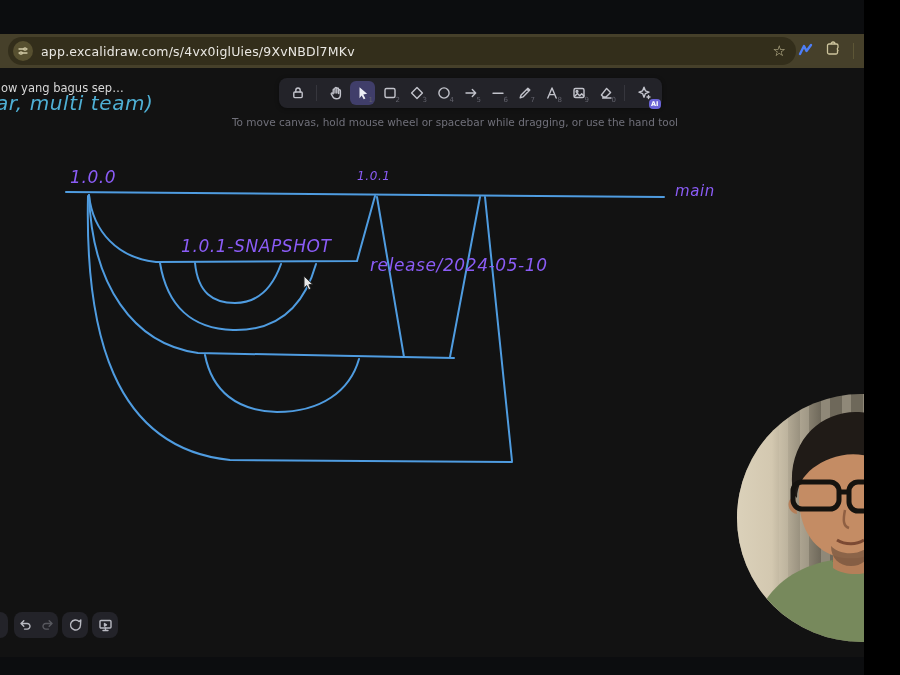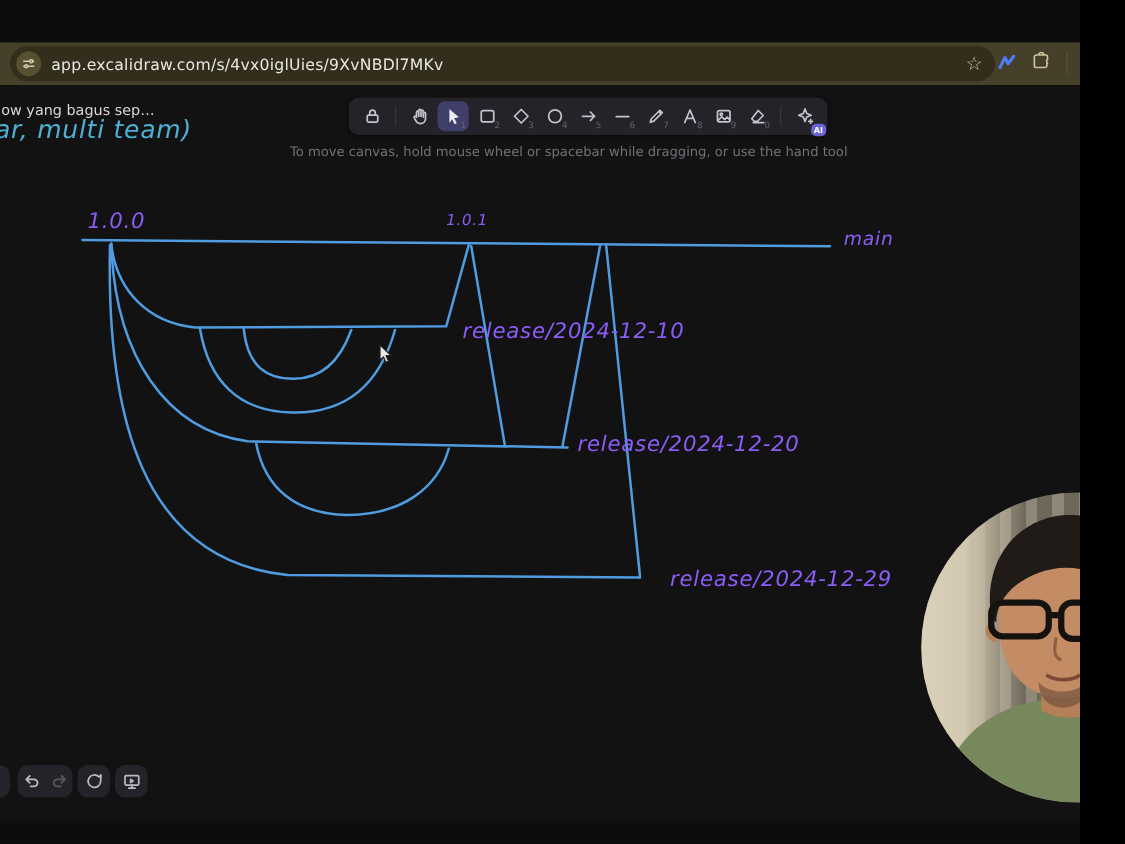--- a/index.html
+++ b/index.html
@@ -189,23 +189,22 @@
       <path d="M205 355 C212 391 237 411 277 412 C321 412 350 391 359 359"></path>
       <path d="M88 196 C85 330 112 448 230 460 L512 462"></path>
       <path d="M485 197 L512 461"></path>
     </svg>
 
     <div class="xlabel note1" style="left:1px;top:13px;">ow yang bagus sep…</div>
     <div class="xlabel note2" style="left:-4px;top:23px;">ar, multi team)</div>
     <div class="xlabel" style="left:70px;top:99px;font-size:17px;">1.0.0</div>
     <div class="xlabel" style="left:357px;top:101px;font-size:12px;">1.0.1</div>
     <div class="xlabel" style="left:675px;top:114px;font-size:15px;">main</div>
-    <div class="xlabel" style="left:370px;top:187px;font-size:17px;">release/2024-12-10</div>
-    <div class="xlabel" style="left:462px;top:278px;font-size:17px;">release/2024-12-20</div>
-    <div class="xlabel" style="left:536px;top:386px;font-size:17px;">release/2024-12-29</div>
+    <div class="xlabel" style="left:181px;top:168px;font-size:17px;">1.0.1-SNAPSHOT</div>
+    <div class="xlabel" style="left:370px;top:187px;font-size:17px;">release/2024-05-10</div>
 
     <svg width="16" height="18" viewBox="0 0 16 18" style="position:absolute;left:302px;top:207px;">
       <path d="M2 1l0 12 2.8-2.4 1.9 4.2 2.1-1-1.9-4.1 3.7-.5z" fill="#e8e8e8" stroke="#222" stroke-width="1"></path>
     </svg>
 
     <div class="blcut"></div>
     <div class="undoredo">
       <span>
         <svg width="15" height="14" viewBox="0 0 15 14">
             <path d="M3 6.5h6.2a2.8 2.8 0 1 1 0 5.6H6.5M3 6.5L5.8 3.7M3 6.5l2.8 2.8"></path>

